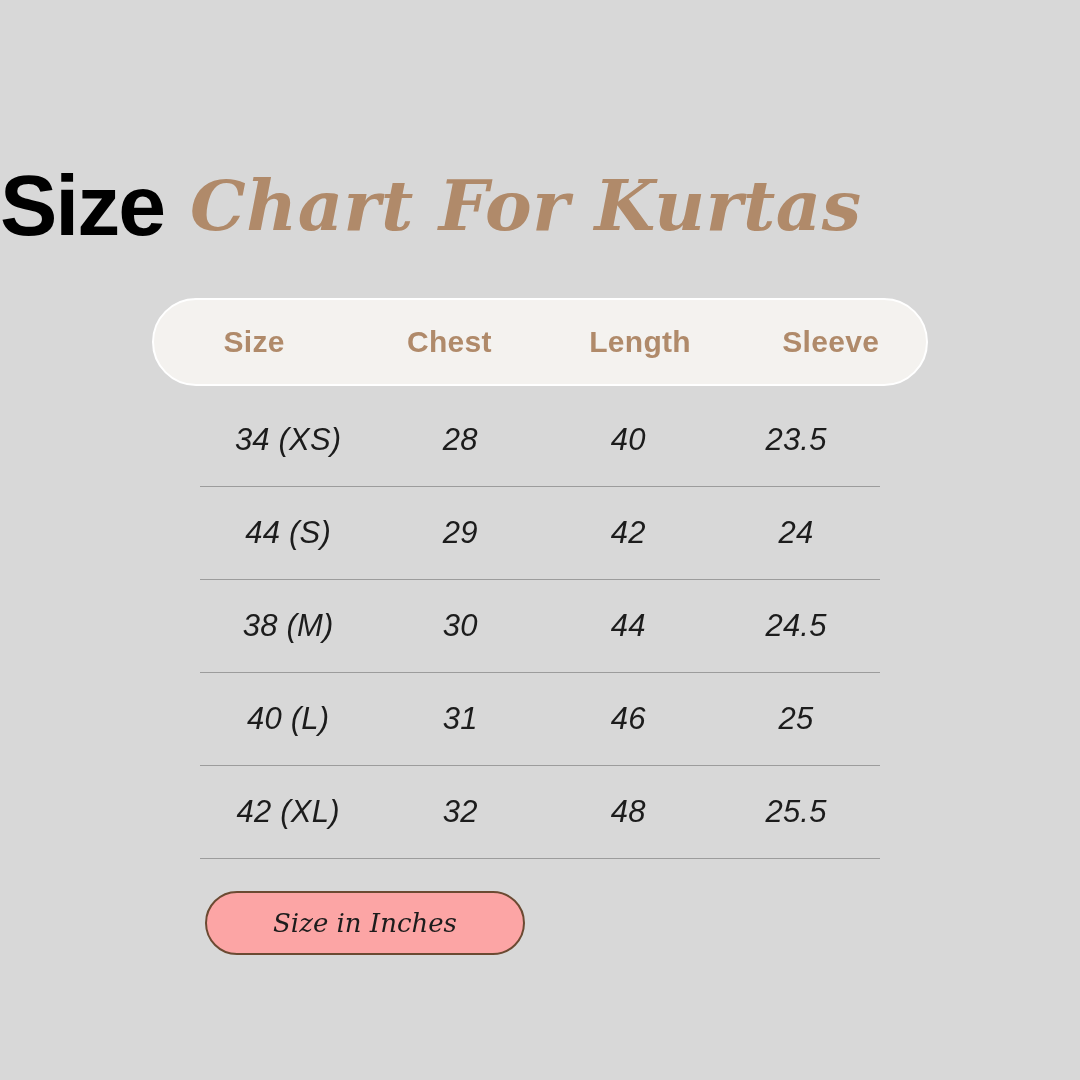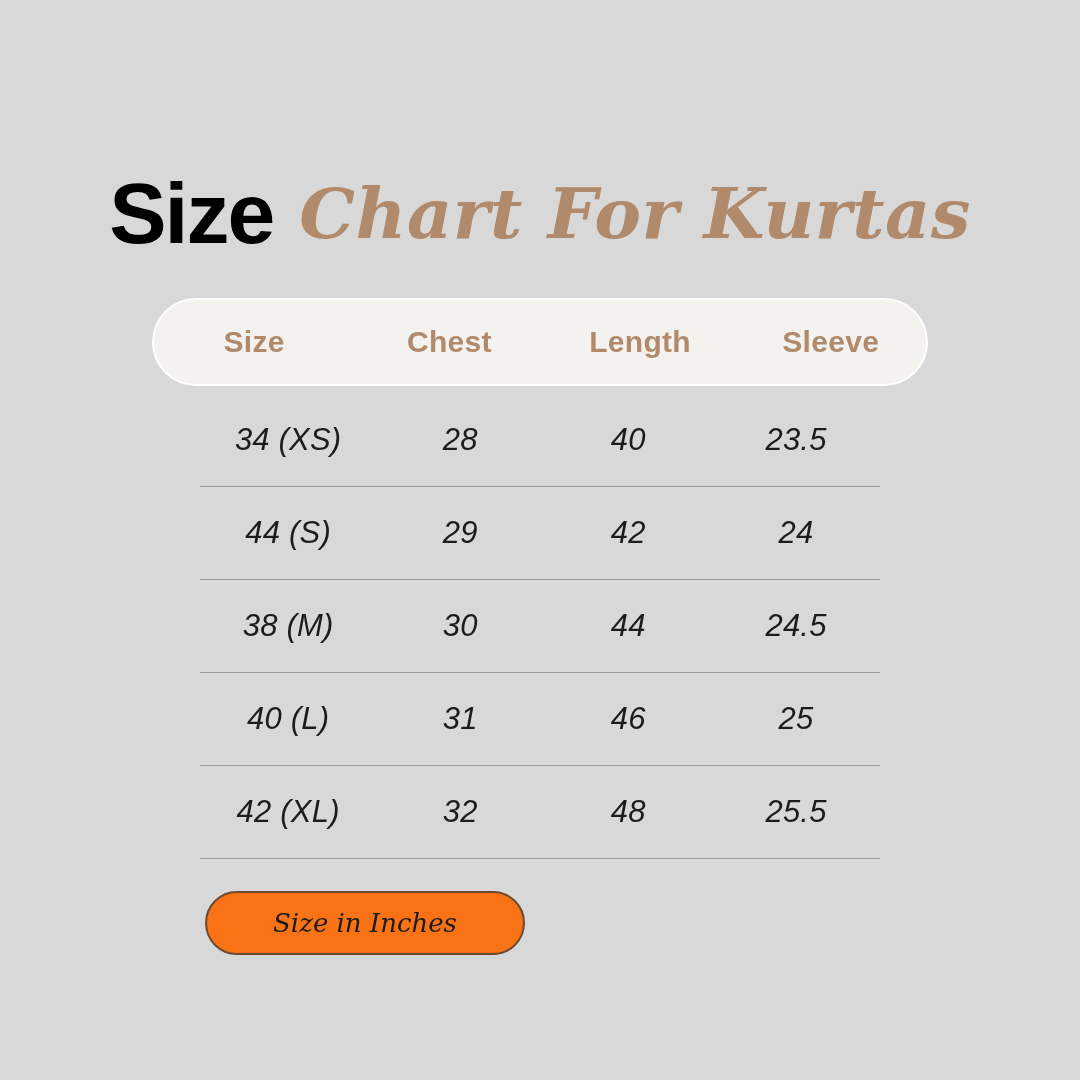--- a/index.html
+++ b/index.html
@@ -16,24 +16,23 @@
   .canvas {
     position: relative;
     width: 1080px;
     height: 1080px;
     box-sizing: border-box;
   }
 
   
   .title-block {
     position: absolute;
-    top: 164px;
+    top: 156px;
     left: 0;
     width: 1080px;
-    text-align: center;
     white-space: nowrap;
   }
   .title-main {
     font-family: "Liberation Sans", sans-serif;
     font-weight: bold;
     font-size: 86px;
     letter-spacing: -2px;
     color: #000000;
     vertical-align: middle;
   }
@@ -98,21 +97,21 @@
     flex: 1.05;
   }
 
   
   .footer-pill {
     position: absolute;
     top: 891px;
     left: 205px;
     width: 320px;
     height: 64px;
-    background: #f97316;
+    background: #fca5a5;
     border: 2px solid #6b4a32;
     border-radius: 34px;
     display: flex;
     align-items: center;
     justify-content: center;
     box-sizing: border-box;
   }
   .footer-text {
     font-family: "DejaVu Serif", serif;
     font-style: italic;

